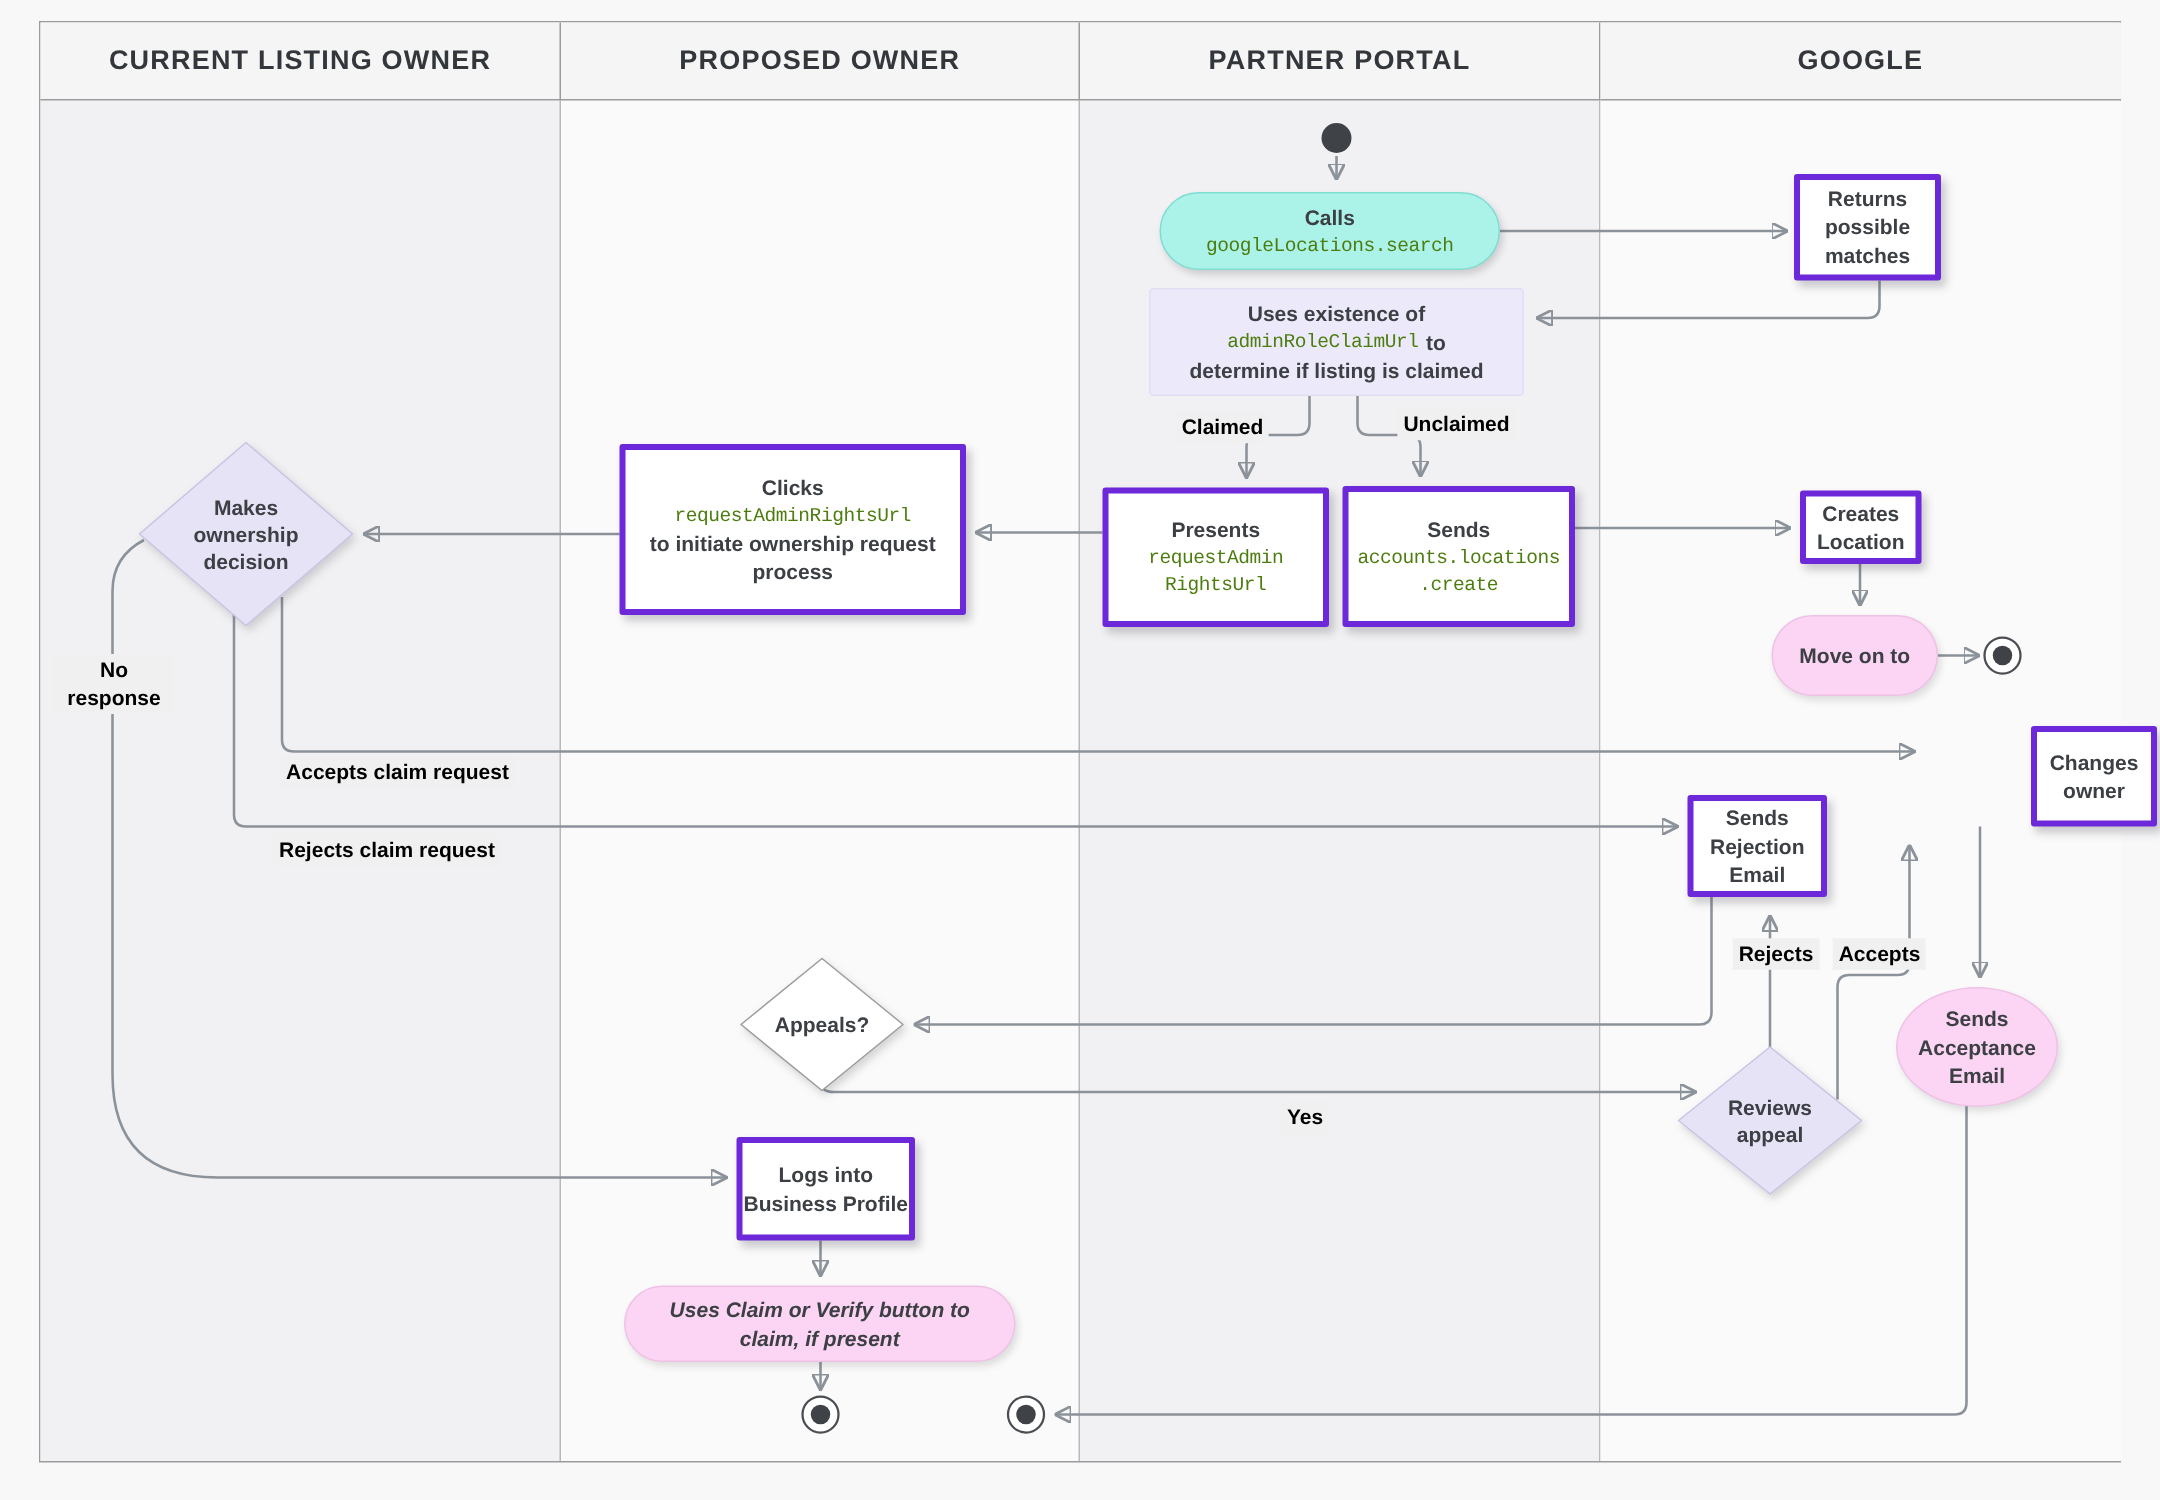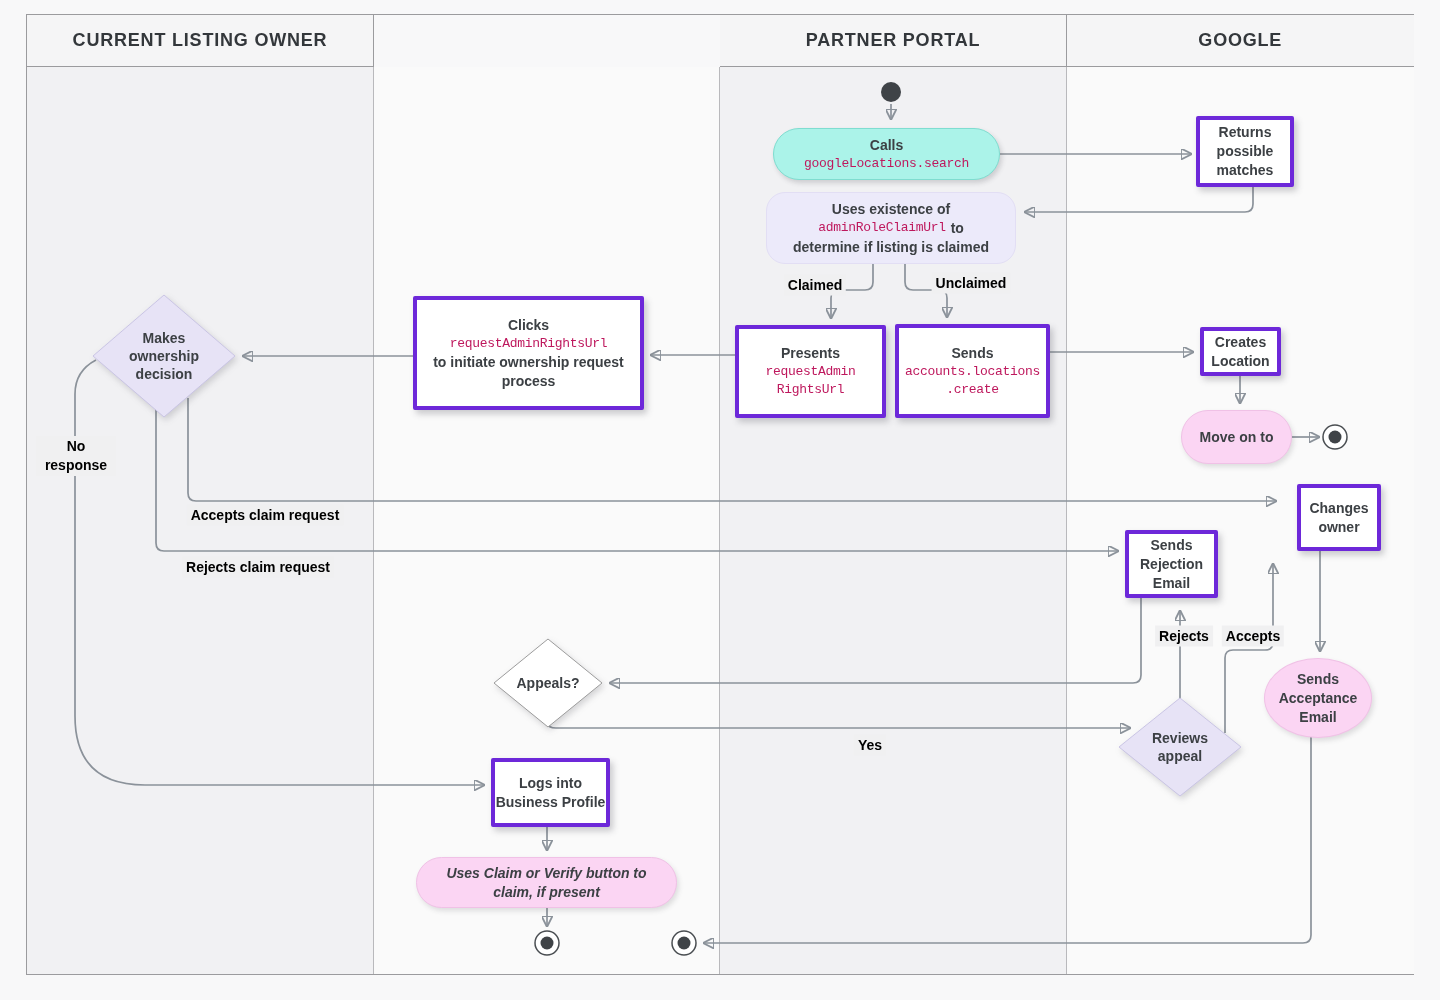--- a/index.html
+++ b/index.html
@@ -21,67 +21,68 @@
 
   
   #edges{position:absolute;left:0;top:0;width:1440px;height:1000px;z-index:2;}
   #edges path{fill:none;stroke:#8b929a;stroke-width:1.7px;}
 
   
   .node{position:absolute;z-index:3;display:flex;flex-direction:column;align-items:center;justify-content:center;
     text-align:center;color:#3c4044;font-weight:bold;font-size:14px;line-height:19px;box-sizing:border-box;}
   .rect{background:#fff;border:4px solid #6d28d9;border-radius:2px;box-shadow:3px 4px 6px rgba(60,60,70,.25);}
   .pill{border-radius:27px;}
-  .code{font-family:"Liberation Mono",monospace;font-weight:normal;font-size:13px;line-height:18px;color:#be185d;letter-spacing:-.3px;}
+  .code{font-family:"Liberation Mono",monospace;font-weight:normal;font-size:13px;line-height:18px;color:#4d7c0f;letter-spacing:-.3px;}
   .teal{background:#abf3e9;border:1px solid #7fddd0;box-shadow:2px 3px 5px rgba(60,60,70,.2);}
   .pink{background:#fbd5f3;border:1px solid #f0c1e6;box-shadow:2px 3px 5px rgba(60,60,70,.15);}
   .flat-lav{background:#eceafa;border:1px solid #e2def4;border-radius:3px;}
   .ellipse{border-radius:50%;}
 
   
   .diamond{position:absolute;z-index:3;}
   .diamond svg{position:absolute;left:0;top:0;filter:drop-shadow(2px 3px 3px rgba(60,60,70,.20));}
   .diamond .dlabel{position:absolute;inset:0;display:flex;align-items:center;justify-content:center;
     text-align:center;font-weight:bold;font-size:14px;line-height:18px;color:#3c4044;}
 
   
   .chip{position:absolute;z-index:4;transform:translate(-50%,-50%);background:#f0f0f1;
     padding:1px 4px;font-weight:bold;font-size:14px;line-height:19px;color:#000000;text-align:center;white-space:nowrap;}
   .chip.wrap{white-space:normal;max-width:72px;}
 
   
   #n-calls{left:773px;top:128px;width:227px;height:52px;}
   #n-returns{left:1196px;top:116px;width:98px;height:71px;}
-  #n-uses{left:766px;top:192px;width:250px;height:72px;padding:4px;border-radius:19px;}
+  #n-uses{left:766px;top:192px;width:250px;height:72px;padding:4px;}
   #n-uses .mixline{display:flex;gap:5px;justify-content:center;}
   #n-presents{left:735px;top:325px;width:151px;height:93px;}
   #n-sends{left:895px;top:324px;width:155px;height:94px;}
   #n-clicks{left:413px;top:296px;width:231px;height:114px;padding:16px 12px;}
   #n-creates{left:1200px;top:327px;width:81px;height:49px;}
   #n-move{left:1181px;top:410px;width:111px;height:54px;}
-  #n-changes{left:1297px;top:484px;width:84px;height:67px;}
+  #n-changes{left:1354px;top:484px;width:84px;height:67px;}
   #n-rejection{left:1125px;top:530px;width:93px;height:68px;}
   #n-acceptance{left:1264px;top:658px;width:108px;height:80px;}
   #n-logs{left:491px;top:758px;width:119px;height:69px;}
   #n-claim{left:416px;top:857px;width:261px;height:51px;padding:0 14px;font-style:italic;}
   #d-makes{left:92px;top:294px;width:144px;height:124px;}
   #d-reviews{left:1118px;top:697px;width:124px;height:100px;}
   #d-appeals{left:493px;top:638px;width:110px;height:90px;}
 </style>
 </head>
 <body>
 
 <div id="stage">
 
   <div id="frame">
     <div class="lane-body lb-1"></div>
     <div class="lane-body lb-2"></div>
     <div class="lane-body lb-3"></div>
     <div class="lane-body lb-4"></div>
     <div class="lane-head lh-1">CURRENT LISTING OWNER</div>
+    <div class="lane-head lh-2">PROPOSED OWNER</div>
     <div class="lane-head lh-3">PARTNER PORTAL</div>
     <div class="lane-head lh-4">GOOGLE</div>
   </div>
 
   <svg id="edges" viewBox="0 0 1440 1000">
     <defs>
       <marker id="arr" viewBox="0 0 10 10" refX="10" refY="5" markerWidth="11" markerHeight="11" markerUnits="userSpaceOnUse" orient="auto">
         <path d="M0,0 L10,5 L0,10 z" fill="#6f767e" stroke="none"></path>
       </marker>
     </defs>

